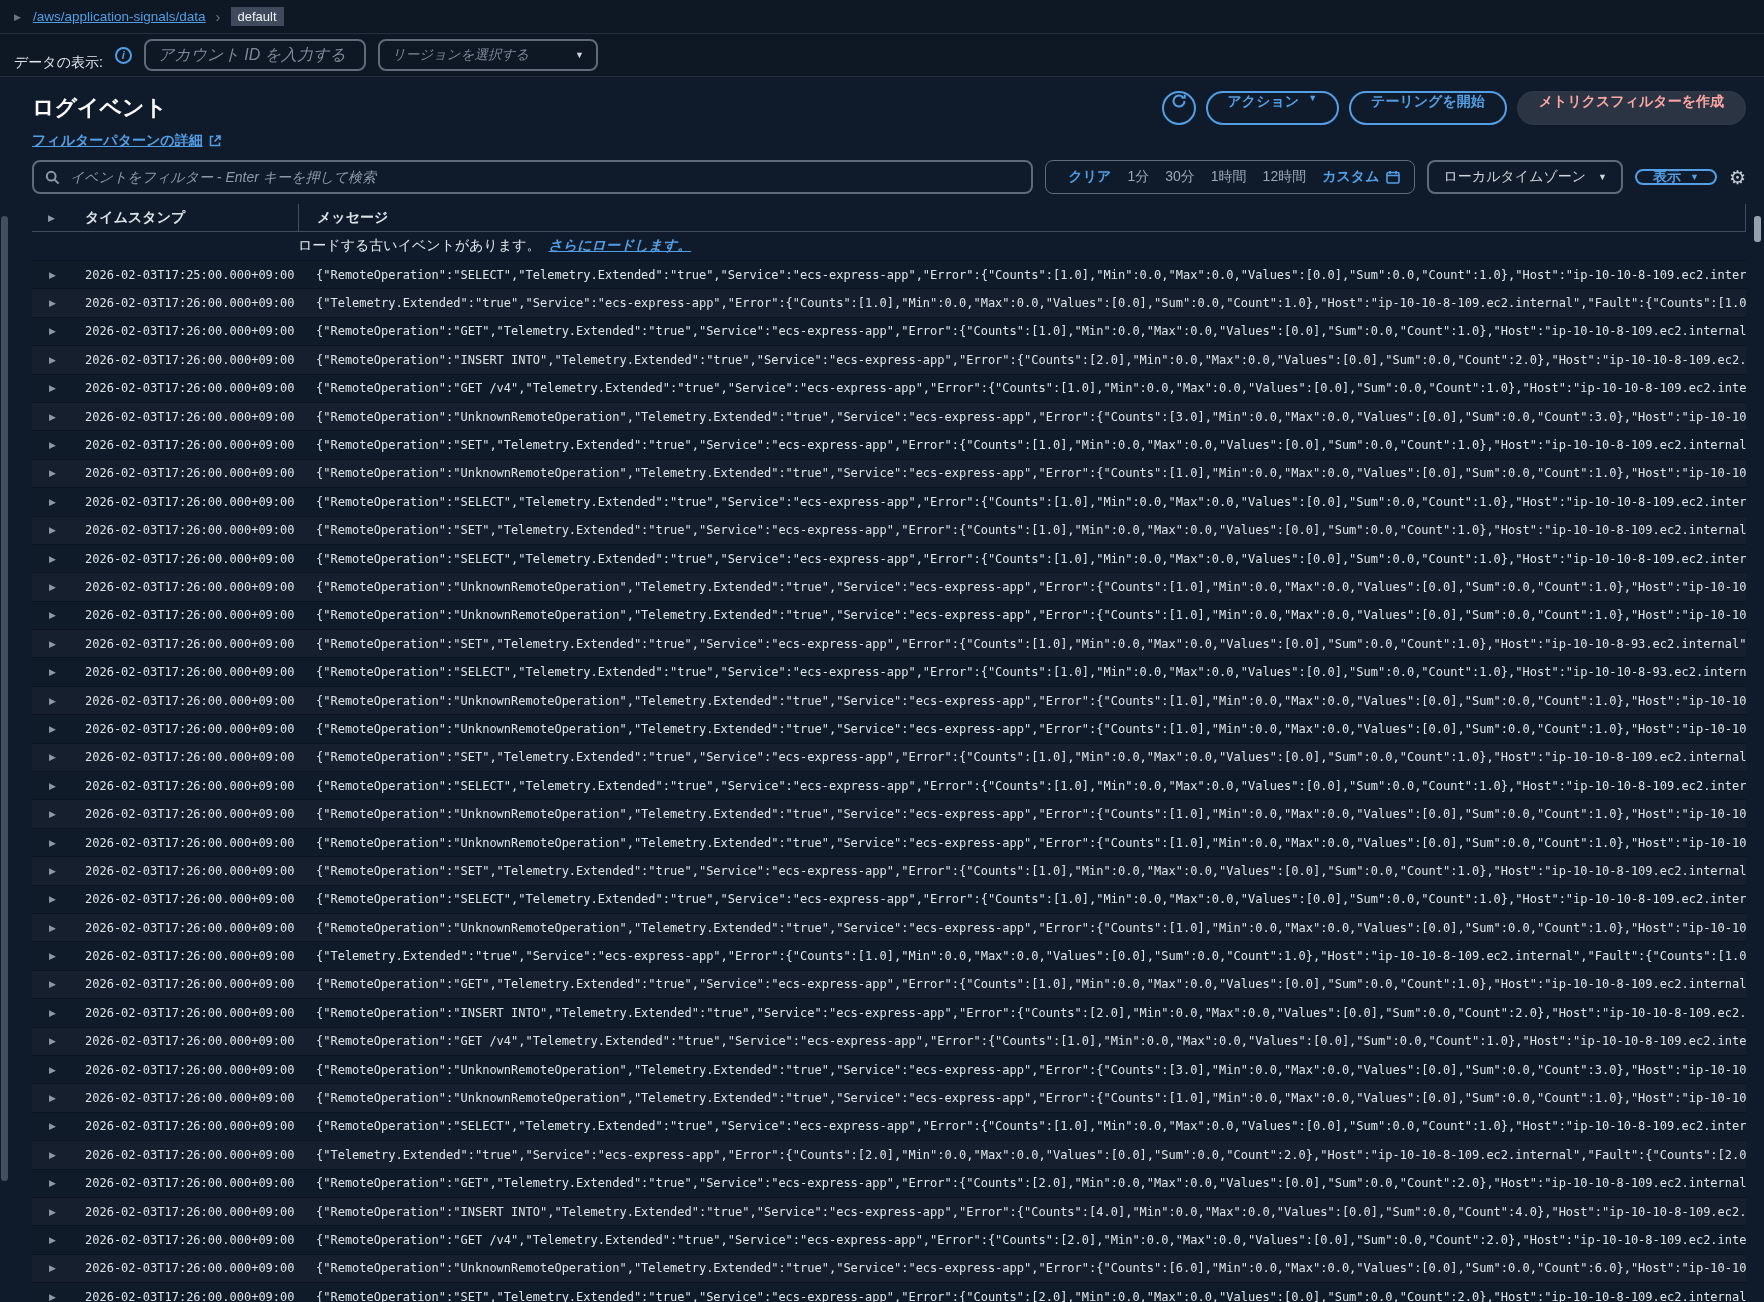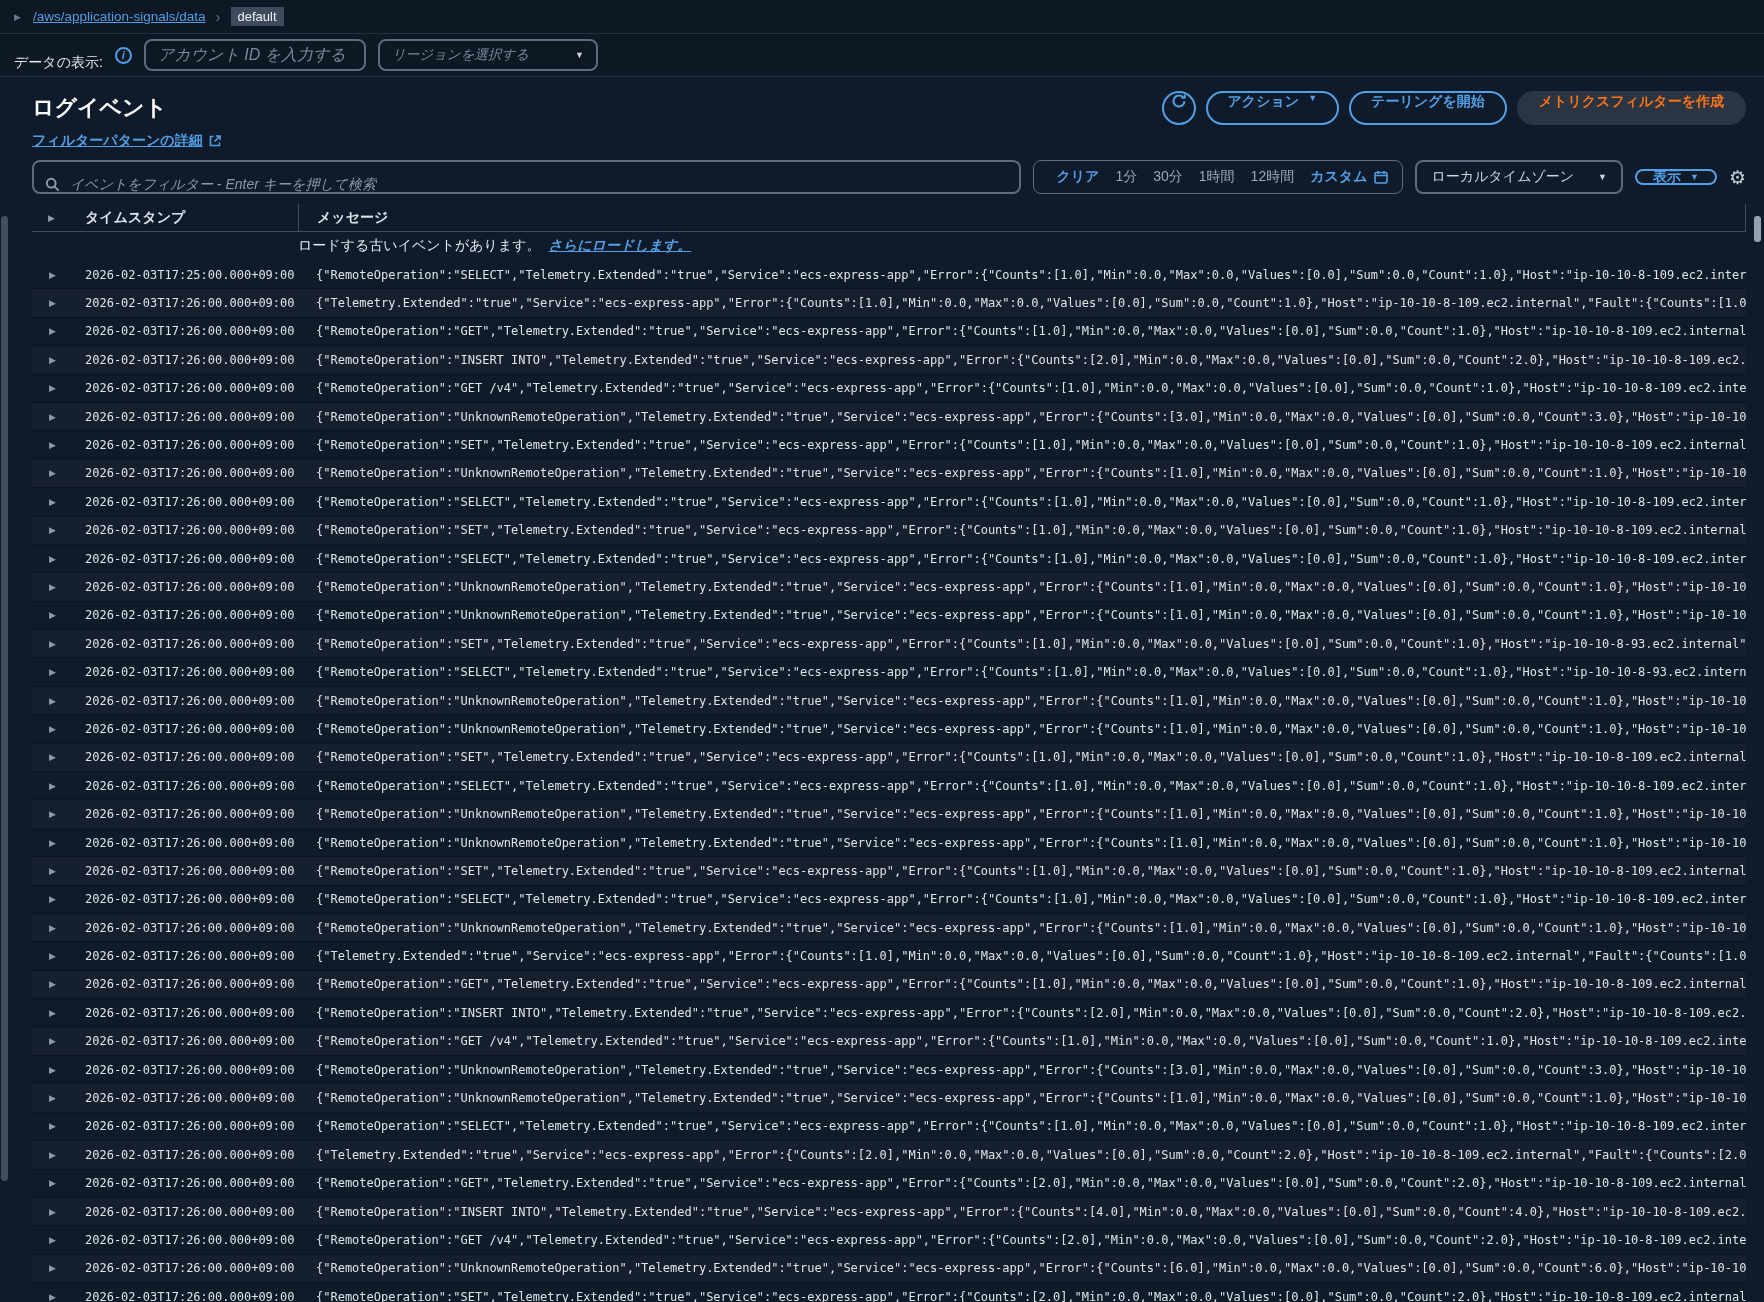--- a/index.html
+++ b/index.html
@@ -53,49 +53,49 @@
   .header-row { display:flex; align-items:center; justify-content:space-between; margin-top:14px; }
   .page-title { font-size:22px; font-weight:700; color:#fbfbfb; }
   .actions { display:flex; gap:10px; align-items:center; }
   .btn {
     height:34px; border-radius:18px; border:2px solid #539fe5; background:transparent;
     color:#539fe5; font-weight:700; font-size:14px; padding:0 20px;
     display:flex; align-items:flex-start; gap:9px; cursor:pointer;
     font-family:"Liberation Sans", sans-serif; white-space:nowrap;
   }
   .btn.icon-only { width:34px; padding:0; justify-content:center; border-radius:50%; }
-  .btn.disabled { border-color:#2c3644; background:#2a3442; color:#f97316; cursor:default; }
+  .btn.disabled { border-color:#2c3644; background:#2a3442; color:#fca5a5; cursor:default; }
 
   .desc { margin-top:7px; font-size:14px; color:#d1d5db; display:flex; align-items:center; gap:6px; }
   .desc-link { color:#539fe5; font-weight:700; text-decoration:underline; cursor:pointer; }
   .ext-icon { display:inline-flex; }
 
   .filter-row { margin-top:10px; display:flex; align-items:center; gap:12px; }
   .search-box {
     flex:1; height:34px; border:2px solid #5f6b7a; border-radius:8px;
-    display:flex; align-items:flex-end; gap:10px; padding:0 11px; background:transparent;
+    display:flex; align-items:center; gap:10px; padding:0 11px; background:transparent;
   }
   .search-input {
     flex:1; background:transparent; border:none; outline:none; color:#d1d5db;
     font-size:14px; font-family:"Liberation Sans", sans-serif;
   }
   .search-input::placeholder { color:#8d99a8; font-style:italic; }
 
   .time-group {
     height:34px; border:1px solid #5f6b7a; border-radius:8px;
     display:flex; align-items:center; gap:16px; padding:0 14px; font-size:14px;
     flex:none; white-space:nowrap;
   }
   .tg-clear { color:#539fe5; font-weight:700; cursor:pointer;margin-left:8px; }
   .tg-range { color:#9ba7b6; cursor:pointer; }
   .tg-custom { color:#539fe5; font-weight:700; display:flex; align-items:center; gap:7px; cursor:pointer; }
 
   .tz-select {
     height:34px; border:2px solid #5f6b7a; border-radius:8px;
-    display:flex; align-items:center; gap:24px; padding:0 14px;
+    display:flex; align-items:center; gap:12px; padding:0 14px;
     font-size:14px; color:#d1d5db; cursor:pointer; flex:none; white-space:nowrap;text-align:right;
   }
   .display-btn {
     height:16px; border:2px solid #539fe5; border-radius:17px;
     display:flex; align-items:center; gap:9px; padding:0 16px;
     font-size:14px; font-weight:700; color:#539fe5; background:transparent;
     cursor:pointer; flex:none;
   }
   .gear { font-size:19px; color:#c3ccd5; cursor:pointer; flex:none; }
 

